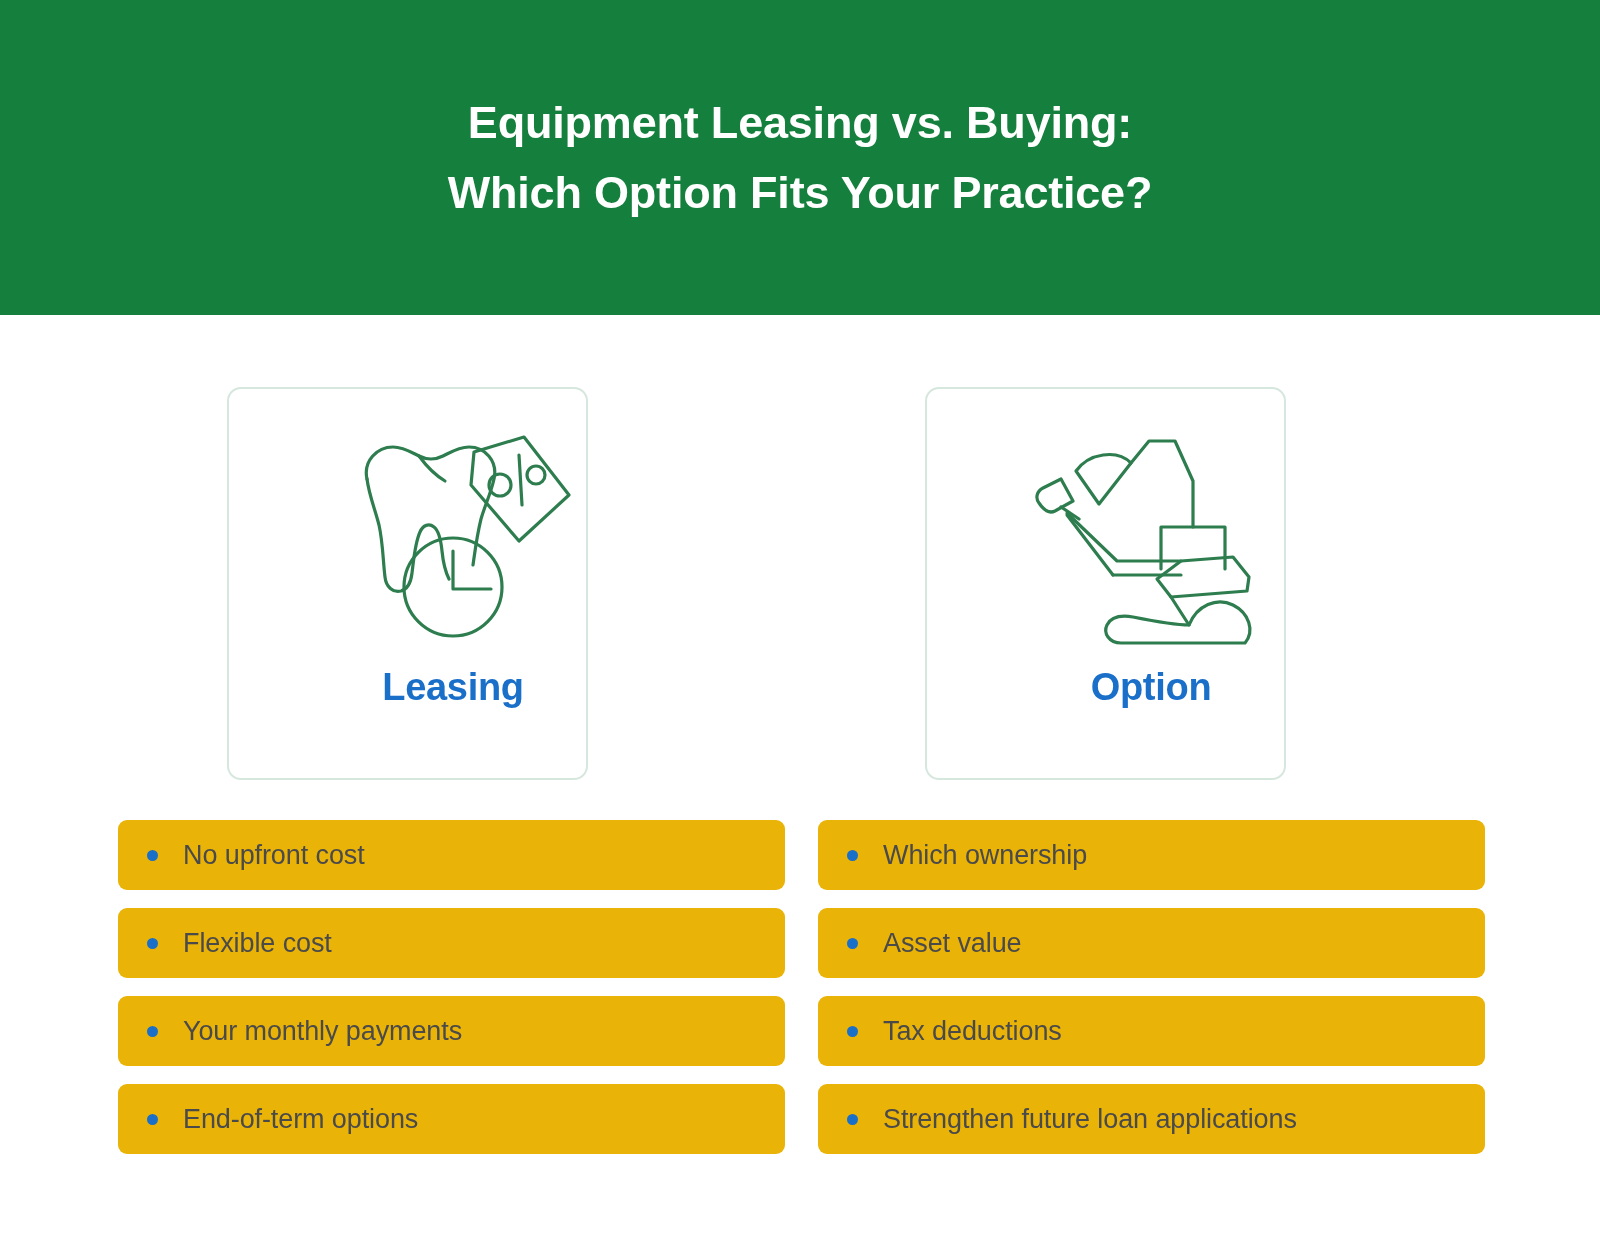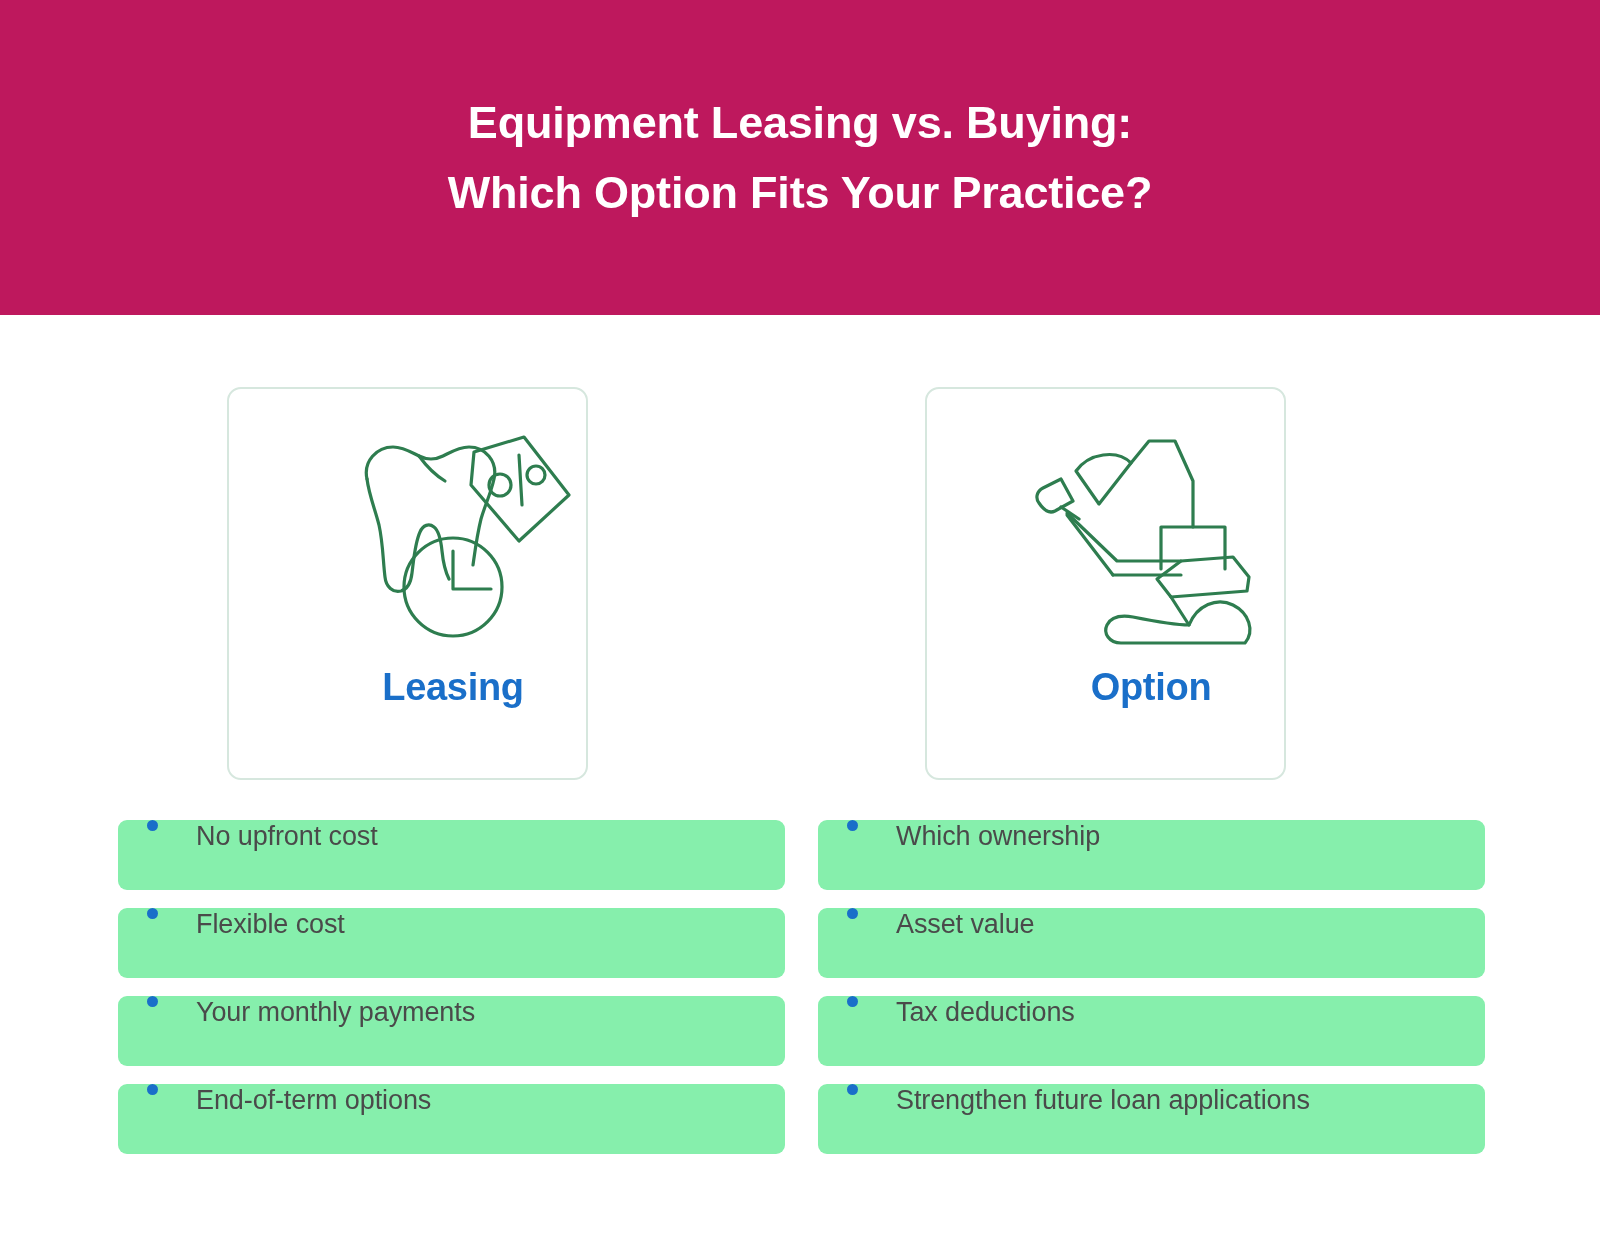--- a/index.html
+++ b/index.html
@@ -20,21 +20,21 @@
     overflow: hidden;
   }
 
   
   .header-band {
     position: absolute;
     left: 0;
     top: 0;
     width: 1600px;
     height: 315px;
-    background: #be185d;
+    background: #15803d;
   }
 
   .header-title {
     position: absolute;
     left: 0;
     top: 88px;
     width: 1600px;
     text-align: center;
     color: #ffffff;
     font-size: 45px;
@@ -102,26 +102,25 @@
     top: 0;
     width: 667px;
   }
   .list-col.left  { left: 118px; }
   .list-col.right { left: 818px; }
 
   .list-item {
     position: relative;
     width: 100%;
     height: 70px;
-    background: #86efac;
+    background: #eab308;
     border-radius: 9px;
     display: flex;
-    align-items: flex-start;
+    align-items: center;
     margin-bottom: 18px;
-    gap: 13px;
   }
   .list-item:last-child { margin-bottom: 0; }
 
   .bullet {
     width: 11px;
     height: 11px;
     border-radius: 50%;
     background: #1A6FC9;
     margin-left: 29px;
     margin-right: 25px;

